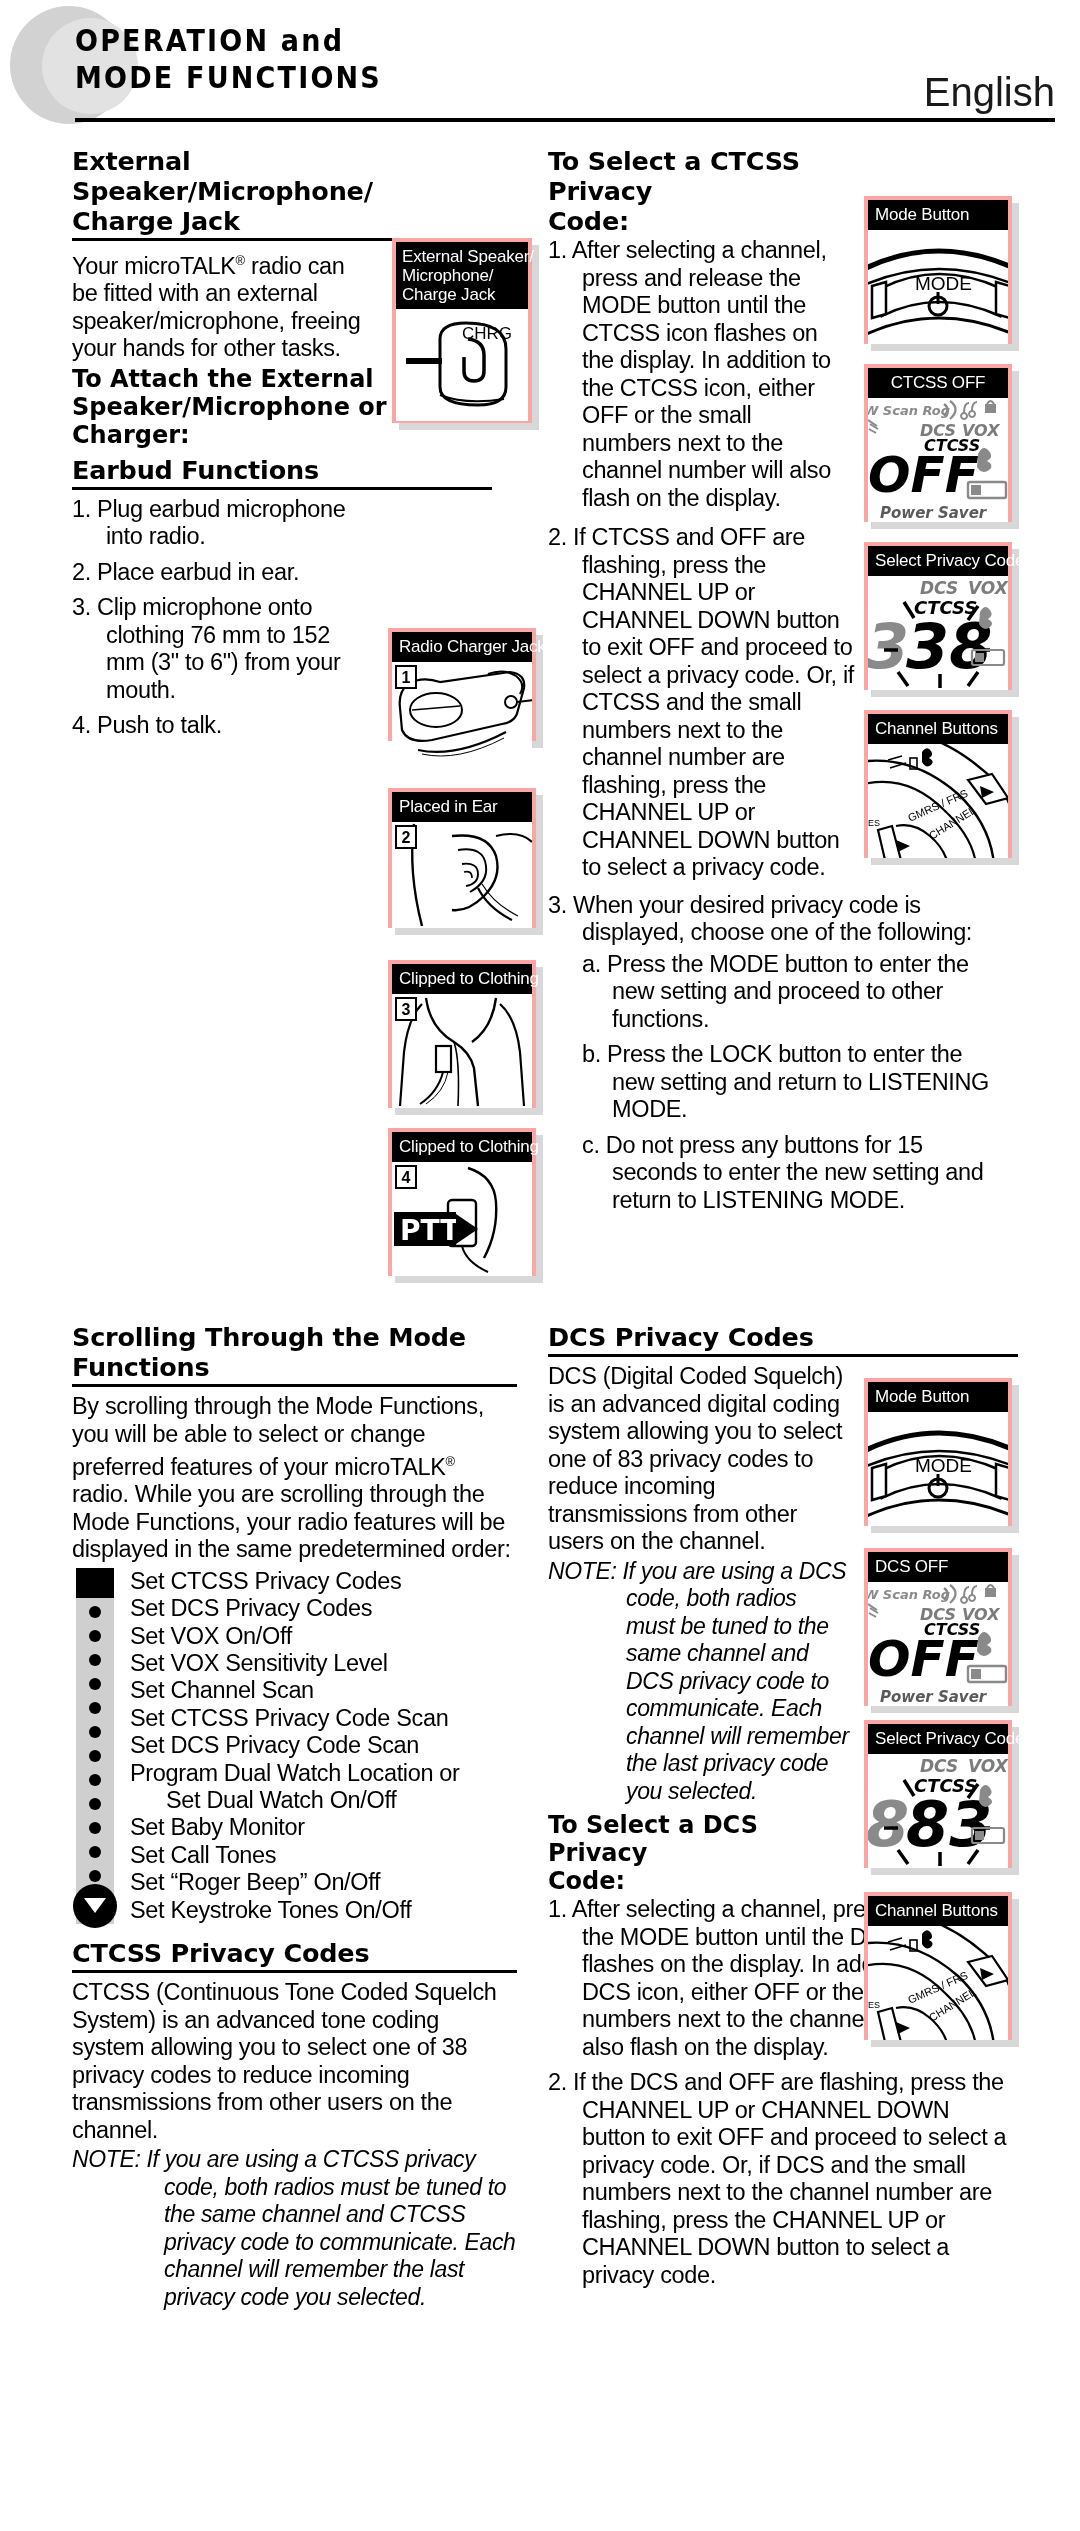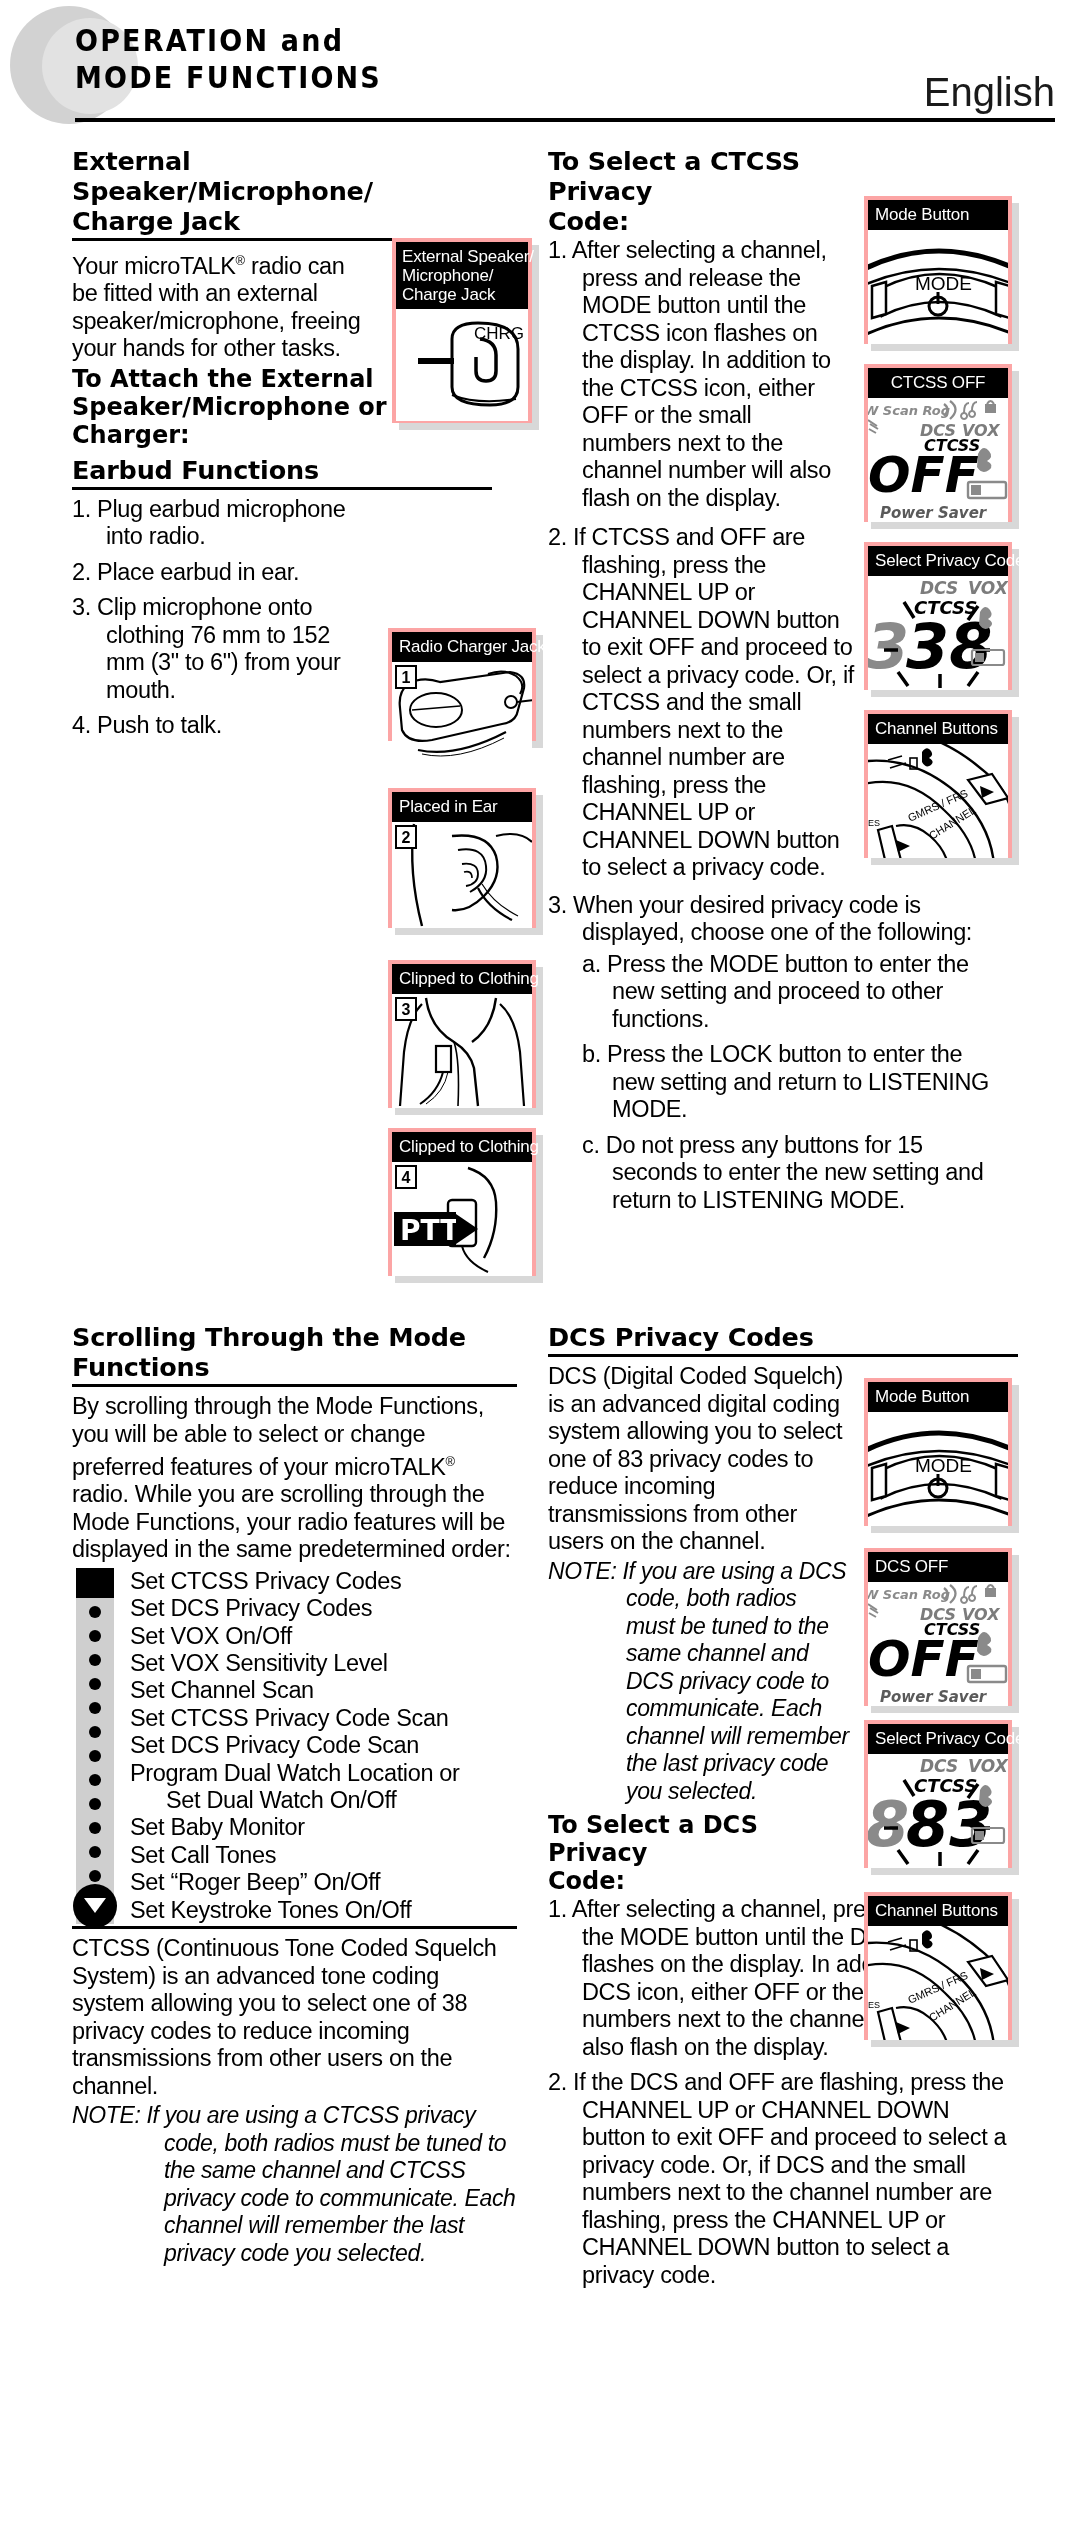--- a/index.html
+++ b/index.html
@@ -183,21 +183,21 @@
       <li>4. Push to talk.</li>
     </ol>
   </div>
 
   <div class="fig" style="left:392px; top:238px; width:140px; height:185px;">
     <div class="cap" style="padding:5px 6px 5px 6px; line-height:19px;">
       <div>External Speaker/</div>
       <div>Microphone/</div>
       <div>Charge Jack</div>
     </div>
-    <div class="art" style="height:112px;padding-left:12px;">
+    <div class="art" style="height:112px;">
       <svg width="136" height="112" viewBox="0 0 136 112">
         <path d="M10 52 L46 52" stroke="#000" stroke-width="6" fill="none"></path>
         <path d="M44 30 Q44 14 70 14 Q110 14 110 40 L110 78 Q110 96 82 96 Q44 96 44 78 Z" fill="none" stroke="#000" stroke-width="3"></path>
         <path d="M72 30 Q88 32 88 46 L88 62 Q88 72 78 72 Q68 72 68 62 L68 48" fill="none" stroke="#000" stroke-width="3.5"></path>
         <path d="M44 86 Q70 96 108 90" fill="none" stroke="#000" stroke-width="2"></path>
         <text x="66" y="30" font-family="Liberation Sans, sans-serif" font-size="17" fill="#000">CHRG</text>
       </svg>
     </div>
   </div>
 
@@ -405,20 +405,21 @@
       <div class="item">Set CTCSS Privacy Code Scan</div>
       <div class="item">Set DCS Privacy Code Scan</div>
       <div class="item">Program Dual Watch Location or</div>
       <div class="item indent">Set Dual Watch On/Off</div>
       <div class="item">Set Baby Monitor</div>
       <div class="item">Set Call Tones</div>
       <div class="item">Set “Roger Beep” On/Off</div>
       <div class="item">Set Keystroke Tones On/Off</div>
     </div>
 
+    <h2 class="sec" style="margin-top:14px;">CTCSS Privacy Codes</h2>
     <div class="rule"></div>
     <p class="body narrow">CTCSS (Continuous Tone Coded Squelch System) is an advanced tone coding system allowing you to select one of 38 privacy codes to reduce incoming transmissions from other users on the channel.</p>
     <p class="note">NOTE: If you are using a CTCSS privacy code, both radios must be tuned to the same channel and CTCSS privacy code to communicate. Each channel will remember the last privacy code you selected.</p>
   </div>
 
   <div class="col-right-2">
     <h2 class="sec">DCS Privacy Codes</h2>
     <div class="rule" style="width:470px;"></div>
     <p class="body narrow" style="width:302px;">DCS (Digital Coded Squelch) is an advanced digital coding system allowing you to select one of 83 privacy codes to reduce incoming transmissions from other users on the channel.</p>
     <p class="note short" style="width:302px;">NOTE: If you are using a DCS code, both radios must be tuned to the same channel and DCS privacy code to communicate. Each channel will remember the last privacy code you selected.</p>

